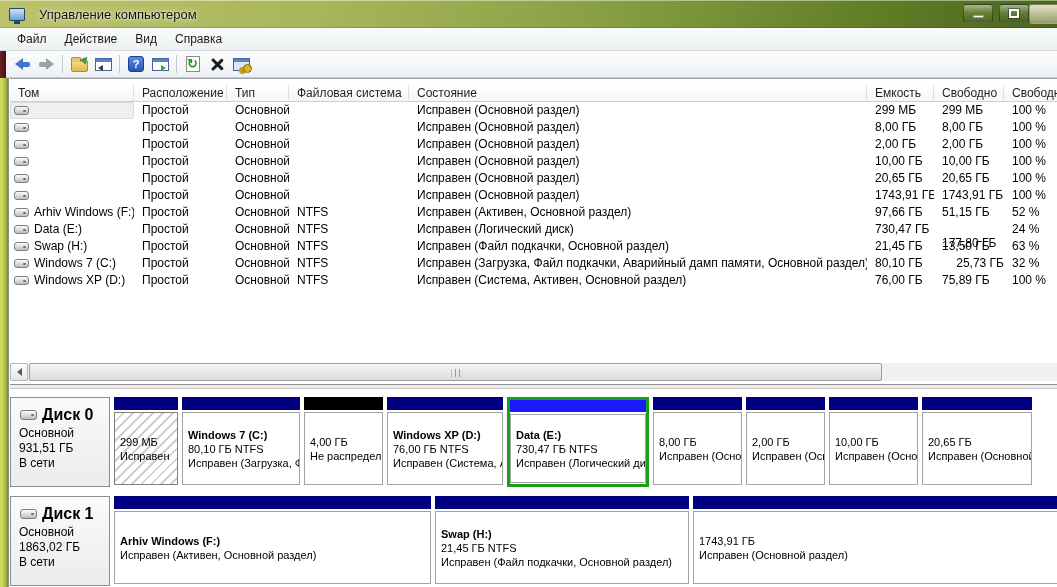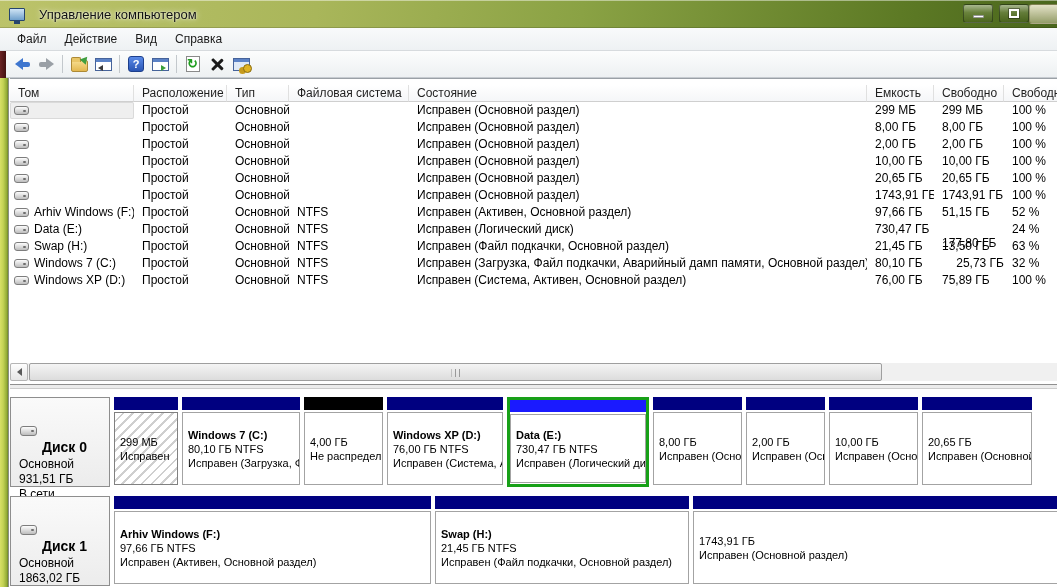--- a/index.html
+++ b/index.html
@@ -101,21 +101,21 @@
     background:repeating-linear-gradient(90deg,#9a9a9a 0 1px,transparent 1px 4px); }
 
   
   .splitter { position:absolute; left:10px; top:384px; width:1047px; height:5px; background:#ececec; border-top:1px solid #8f8f8f; border-bottom:1px solid #cccccc; }
 
   
   .graph-pane { position:absolute; left:10px; top:389px; width:1047px; height:198px; background:#fff; overflow:hidden; }
   .disk-label { position:absolute; left:0; width:100px; height:90px; background:linear-gradient(#fafafa,#ececec);
     border:1px solid #8e8e8e; padding:8px 0 0 8px; }
   .dl-title { display:flex; align-items:center; margin-bottom:2px; }
-  .dl-title b { font-size:14px;margin-top:33px; }
+  .dl-title b { font-size:16px; }
   .dl-line { line-height:15px; font-size:12px; }
   .parts { position:absolute; left:104px; display:flex; gap:4px; height:90px; }
   .block { position:relative; height:90px; flex:0 0 auto; }
   .stripe { height:13px; width:100%; }
   .pbody { position:absolute; left:0; right:0; top:15px; bottom:2px; background:#fff; border:1px solid #a3a3a3;
     padding:2px 5px; font-size:11px; line-height:14px; overflow:hidden; white-space:nowrap;
     display:flex; flex-direction:column; justify-content:center; }
   .pbody .pname { font-weight:bold; }
   .pbody.hatch { background:repeating-linear-gradient(135deg,#ffffff 0 5px,#cfcfcf 5px 7px); border-color:#808080; }
   .block.selgreen { border:3px solid #18a018; }
@@ -435,21 +435,20 @@
         </div>
         <div class="dl-line">Основной</div>
         <div class="dl-line">1863,02 ГБ</div>
         <div class="dl-line">В сети</div>
       </div>
       <div class="parts" style="top: 107px;">
         <div class="block" style="width: 317px;">
           <div class="stripe" style="background: rgb(0, 0, 128);"></div>
           <div class="pbody">
             <div class="pname">Arhiv Windows  (F:)</div>
-            <div>97,66 ГБ NTFS</div>
             <div>Исправен (Активен, Основной раздел)</div>
           </div>
         </div>
         <div class="block" style="width: 254px;">
           <div class="stripe" style="background: rgb(0, 0, 128);"></div>
           <div class="pbody">
             <div class="pname">Swap  (H:)</div>
             <div>21,45 ГБ NTFS</div>
             <div>Исправен (Файл подкачки, Основной раздел)</div>
           </div>

